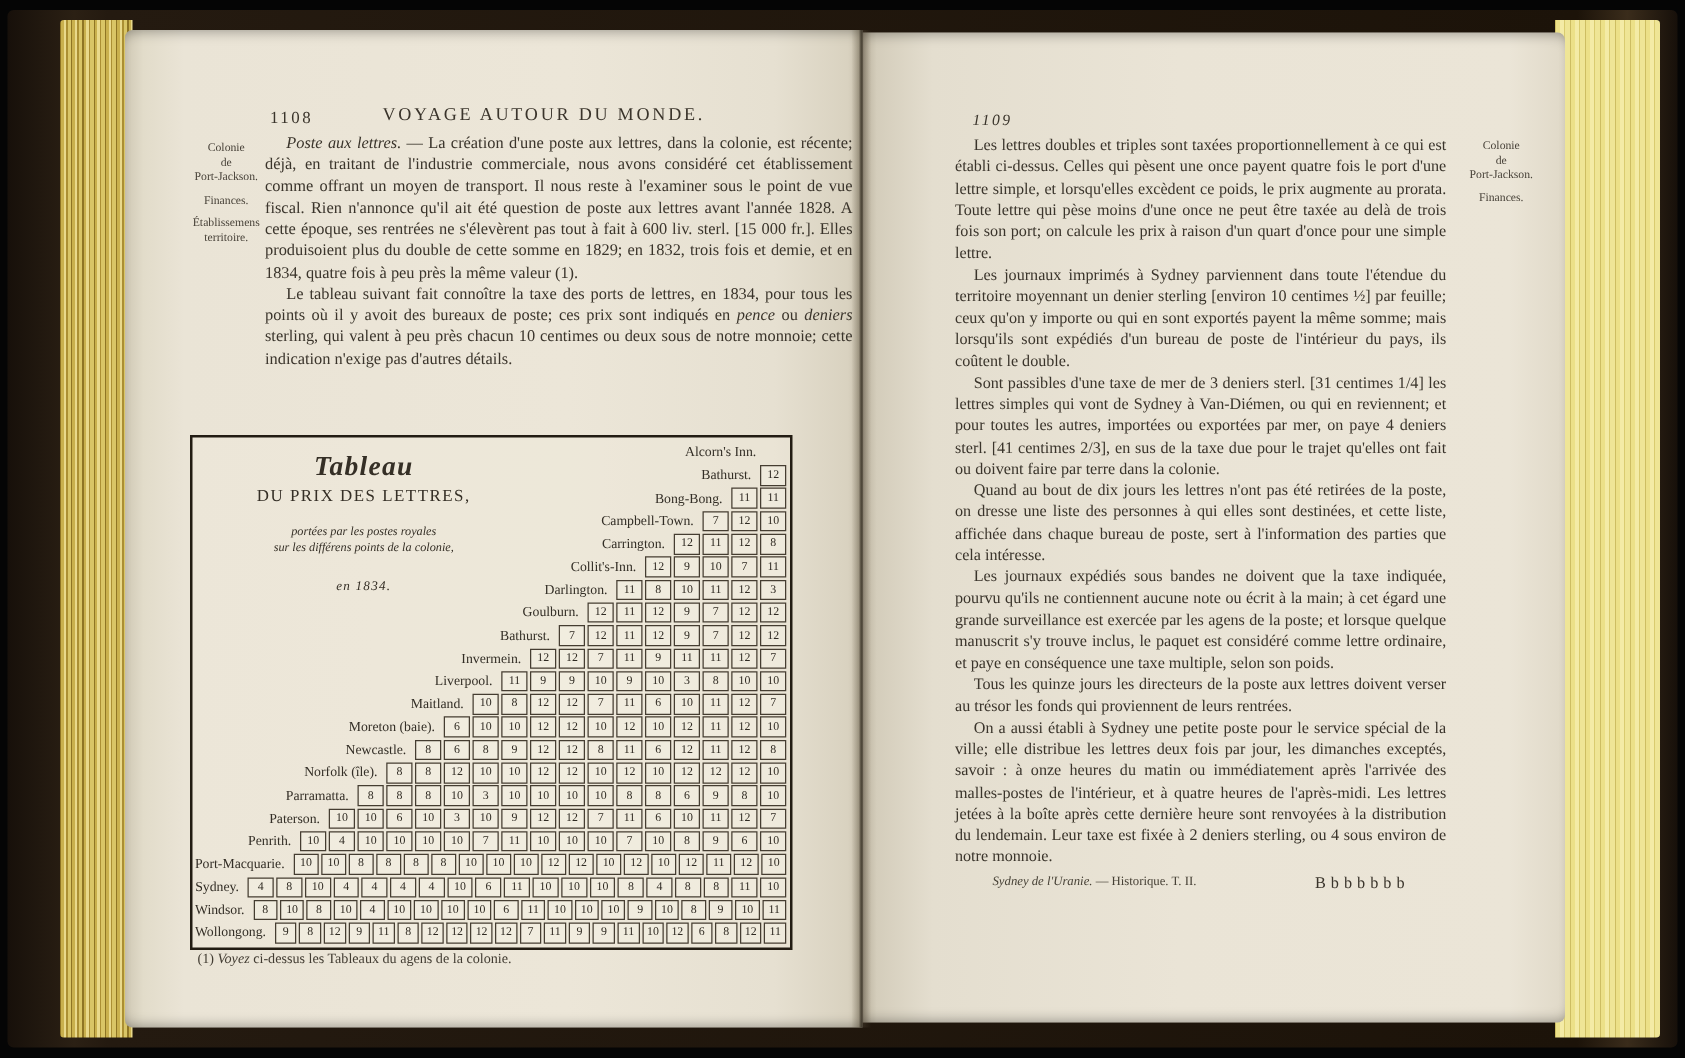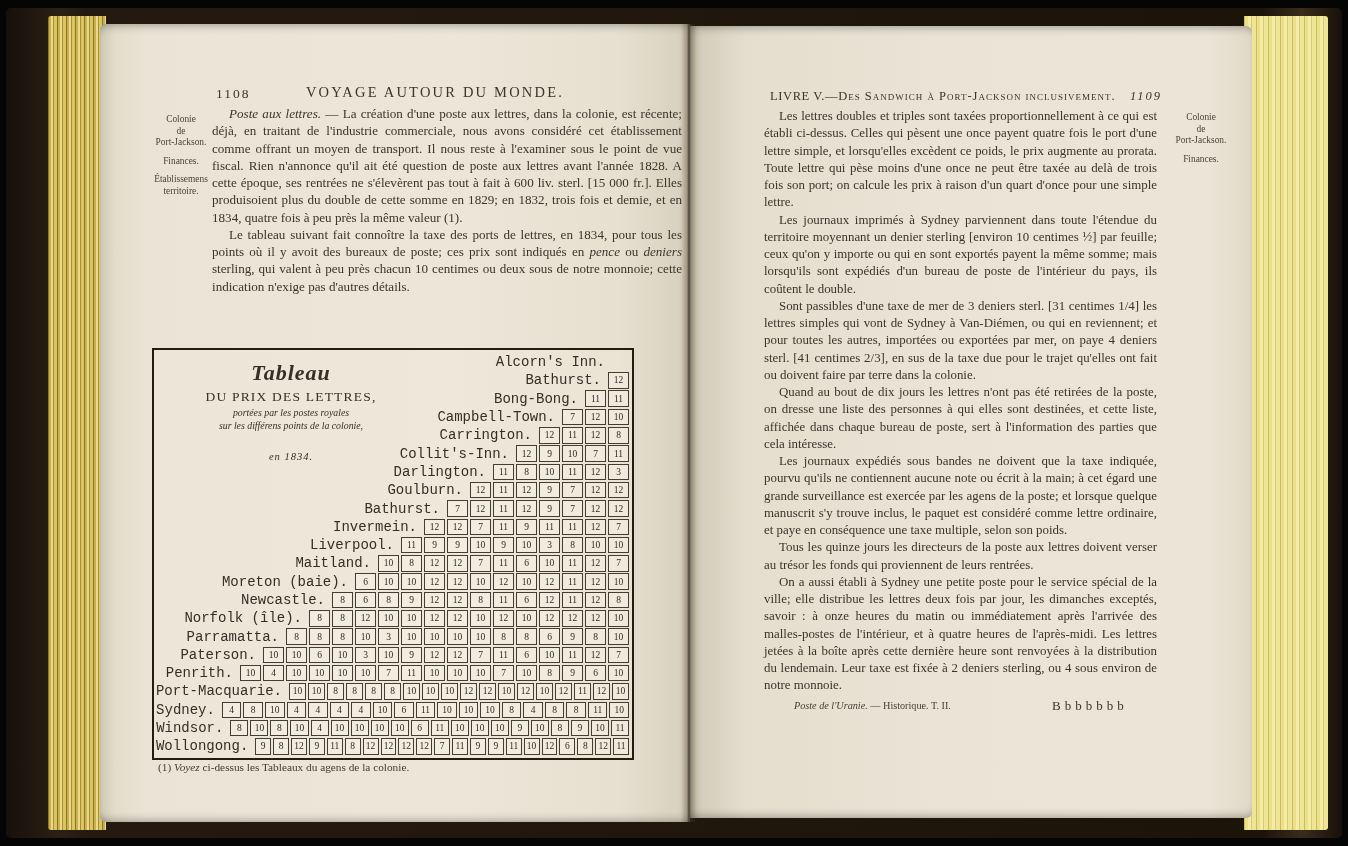--- a/index.html
+++ b/index.html
@@ -43,25 +43,25 @@
   .para{margin:0;font-size:13.1px;line-height:17.25px;text-align:justify;text-indent:17px;}
   .rp-body .para{font-size:12.9px;line-height:17.25px;text-indent:15px;}
 
   
   .price-table{position:absolute;left:52px;top:324px;width:478px;height:408px;
     border:2.5px solid #221c13;background:rgba(240,235,222,.35);}
   .pt-title{position:absolute;left:14px;top:10px;width:246px;text-align:center;color:#352f26;}
   .pt-script{font-size:22px;font-style:italic;font-weight:bold;letter-spacing:1px;}
   .pt-main{font-size:13.5px;letter-spacing:1.2px;margin-top:3px;}
   .pt-sub{font-size:9.8px;font-style:italic;margin-top:2px;}
-  .pt-sub.first{margin-top:2px;}
+  .pt-sub.first{margin-top:15px;}
   .pt-year{font-size:10.5px;font-style:italic;letter-spacing:1px;margin-top:20px;}
   .t-rows{position:absolute;left:2px;top:3px;right:3px;}
   .t-row{display:flex;justify-content:flex-end;align-items:center;height:18.3px;}
-  .t-label{font-size:14px;color:#332e26;margin-right:5px;white-space:nowrap;font-family:Liberation Mono, monospace;}
+  .t-label{font-size:11px;color:#332e26;margin-right:5px;white-space:nowrap;}
   .t-label.first{margin-right:24px;}
   .t-cell{width:19px;height:14.5px;margin-left:2px;border:1px solid #453d31;
     display:flex;align-items:center;justify-content:center;
     font-size:9.5px;color:#2f2a22;background:rgba(250,246,236,.35);}
   .lp-footnote{position:absolute;left:58px;top:737px;font-size:11.3px;color:#423c32;}
 
   
   .rp-header{position:absolute;left:80px;top:63px;width:392px;display:flex;justify-content:space-between;
     font-size:12.5px;letter-spacing:.6px;color:#3a342b;white-space:nowrap;}
   .rp-header .sc{font-variant:small-caps;letter-spacing:1px;}
@@ -403,37 +403,36 @@
           <span class="t-cell">11</span>
         </div>
       </div>
   </div>
 
   <div class="lp-footnote"><span>(1) </span><span class="it">Voyez</span><span> ci-dessus les Tableaux du agens de la colonie.</span></div>
 </div>
 
 <div class="page right">
   <div class="rp-header">
-    <span><span>LIVRE V.</span><span>—</span><span class="sc">Des Sandwich à Port-Jackson inclusivement.</span></span>
     <span class="rp-pageno">1109</span>
   </div>
   <div class="margin-note mn-right">
       <div class="mline">Colonie</div>
       <div class="mline">de</div>
       <div class="mline">Port-Jackson.</div>
       <div class="mline gap">Finances.</div>
     </div>
   <div class="rp-body">
       <p class="para"><span>Les lettres doubles et triples sont taxées proportionnellement à ce qui est établi ci-dessus. Celles qui pèsent une once payent quatre fois le port d'une lettre simple, et lorsqu'elles excèdent ce poids, le prix augmente au prorata. Toute lettre qui pèse moins d'une once ne peut être taxée au delà de trois fois son port; on calcule les prix à raison d'un quart d'once pour une simple lettre.</span></p>
       <p class="para"><span>Les journaux imprimés à Sydney parviennent dans toute l'étendue du territoire moyennant un denier sterling [environ 10 centimes ½] par feuille; ceux qu'on y importe ou qui en sont exportés payent la même somme; mais lorsqu'ils sont expédiés d'un bureau de poste de l'intérieur du pays, ils coûtent le double.</span></p>
       <p class="para"><span>Sont passibles d'une taxe de mer de 3 deniers sterl. [31 centimes 1/4] les lettres simples qui vont de Sydney à Van-Diémen, ou qui en reviennent; et pour toutes les autres, importées ou exportées par mer, on paye 4 deniers sterl. [41 centimes 2/3], en sus de la taxe due pour le trajet qu'elles ont fait ou doivent faire par terre dans la colonie.</span></p>
       <p class="para"><span>Quand au bout de dix jours les lettres n'ont pas été retirées de la poste, on dresse une liste des personnes à qui elles sont destinées, et cette liste, affichée dans chaque bureau de poste, sert à l'information des parties que cela intéresse.</span></p>
       <p class="para"><span>Les journaux expédiés sous bandes ne doivent que la taxe indiquée, pourvu qu'ils ne contiennent aucune note ou écrit à la main; à cet égard une grande surveillance est exercée par les agens de la poste; et lorsque quelque manuscrit s'y trouve inclus, le paquet est considéré comme lettre ordinaire, et paye en conséquence une taxe multiple, selon son poids.</span></p>
       <p class="para"><span>Tous les quinze jours les directeurs de la poste aux lettres doivent verser au trésor les fonds qui proviennent de leurs rentrées.</span></p>
       <p class="para"><span>On a aussi établi à Sydney une petite poste pour le service spécial de la ville; elle distribue les lettres deux fois par jour, les dimanches exceptés, savoir : à onze heures du matin ou immédiatement après l'arrivée des malles-postes de l'intérieur, et à quatre heures de l'après-midi. Les lettres jetées à la boîte après cette dernière heure sont renvoyées à la distribution du lendemain. Leur taxe est fixée à 2 deniers sterling, ou 4 sous environ de notre monnoie.</span></p>
     </div>
   <div class="rp-footer">
-    <div class="imprint"><span class="it">Poste de l'Uranie.</span><span> — Historique. T. II.</span></div>
+    <div class="imprint"><span class="it">Sydney de l'Uranie.</span><span> — Historique. T. II.</span></div>
     <div class="signature">Bbbbbbb</div>
   </div>
 </div>
 
 <div class="gutter"></div>
 
 </body></html>

